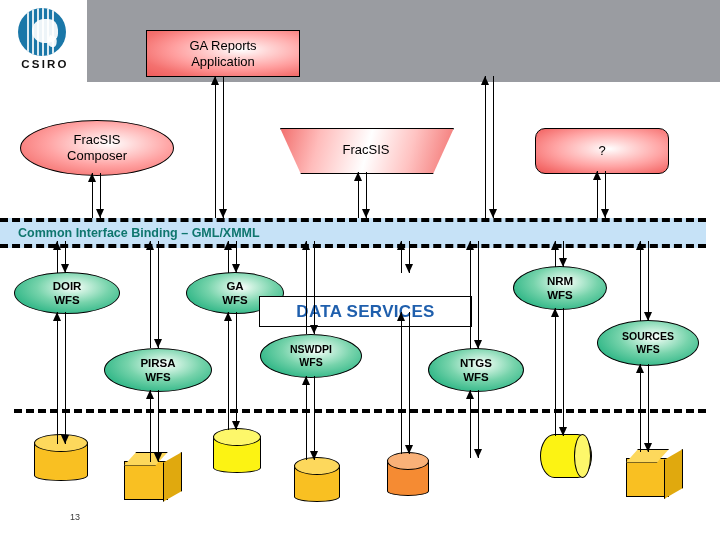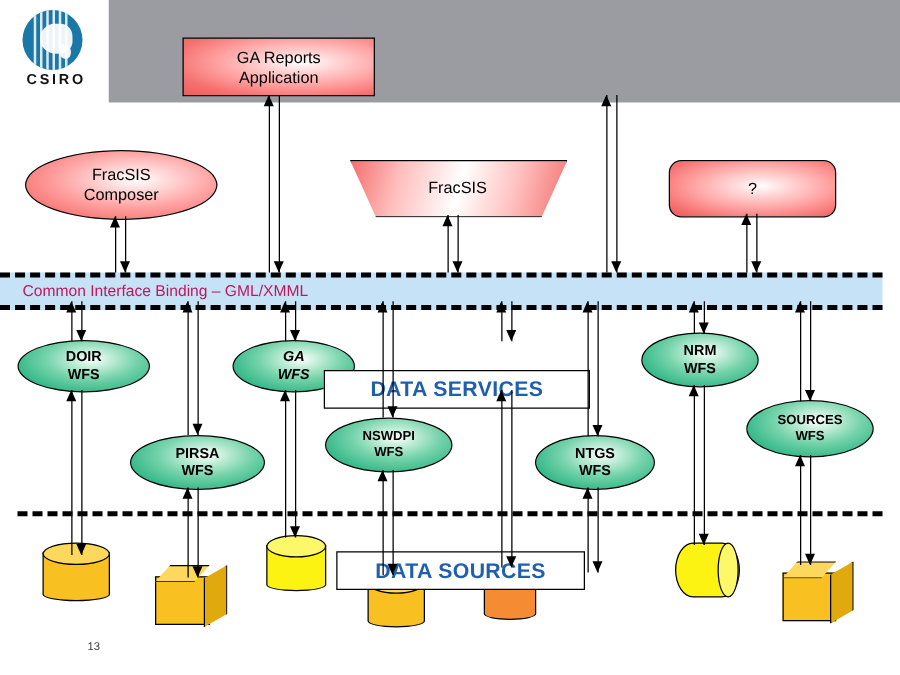--- a/index.html
+++ b/index.html
@@ -58,21 +58,21 @@
      clip-path:polygon(0 0,100% 0,88% 100%,12% 100%);}
 
   
   .whitelabel{background:#fff;border:1.2px solid #000;color:#1f5fad;font-weight:bold;
      display:flex;align-items:center;justify-content:center;letter-spacing:.3px;}
 
   
   #cib{left:0px;top:218px;width:706px;height:22px;background:#c6e2f7;
      border-top:4px dashed #000;border-bottom:4px dashed #000;}
   #cib .cib-label{position:absolute;left:18px;top:0;height:22px;display:flex;align-items:center;
-     font-size:12.5px;font-weight:normal;color:#be185d;white-space:nowrap;}
+     font-size:12.5px;font-weight:bold;color:#0f766e;white-space:nowrap;}
 
   
   #src-divider{left:14px;top:409px;width:692px;height:0;border-top:4px dashed #000;}
 
   
   .greenell{border:1.5px solid #000;border-radius:50%;
      background:radial-gradient(ellipse at 56% 36%, #ffffff 0%, #c9f0dd 16%, #76d3ab 44%, #36b98a 74%, #17a57a 100%);}
   .greenell .shp-txt{font-size:11.5px;font-weight:bold;color:#000;}
 
   
@@ -162,21 +162,21 @@
     <div class="cib-label">Common Interface Binding – GML/XMML</div>
   </div>
 
   <div class="abs greenell" style="left:14px;top:272px;width:104px;height:40px;">
     <div class="shp-txt">
       <span>DOIR</span>
       <span>WFS</span>
     </div>
   </div>
 
-  <div class="abs greenell" style="left:186px;top:272px;width:96px;height:40px;font-style:italic;">
+  <div class="abs greenell" style="left:186px;top:272px;width:96px;height:40px;">
     <div class="shp-txt">
       <span>GA</span>
       <span>WFS</span>
     </div>
   </div>
 
 
   <div class="abs greenell" style="left:513px;top:266px;width:92px;height:42px;">
     <div class="shp-txt">
       <span>NRM</span>
@@ -248,23 +248,20 @@
     <div class="body" style="background:#fcf313;"></div>
     <div class="cap" style="background:#fdf76a;"></div>
   </div>
 
   <div class="abs cube" style="left:626px;top:449px;width:57px;height:48px;">
     <div class="front" style="background:#f9c022;"></div>
     <div class="topf" style="background:#fdd85c;"></div>
     <div class="side" style="background:#e0a90e;"></div>
   </div>
 
-  <div class="abs whitelabel" style="left:269px;top:441px;width:197px;height:29px;font-size:17px;">
-    <span>DATA SOURCES</span>
-  </div>
 
   <div class="abs conn" style="left:215px;top:76px;width:9px;height:142px;">
     <div class="ln" style="left:0"></div>
       <div class="ln" style="left:8px"></div>
     <div class="arrowhead ah-up" style="left:-4px;top:0;"></div>
     <div class="arrowhead ah-down" style="left:4px;bottom:0;"></div>
   </div>
 
   <div class="abs conn" style="left:485px;top:76px;width:9px;height:142px;">
     <div class="ln" style="left:0"></div>

